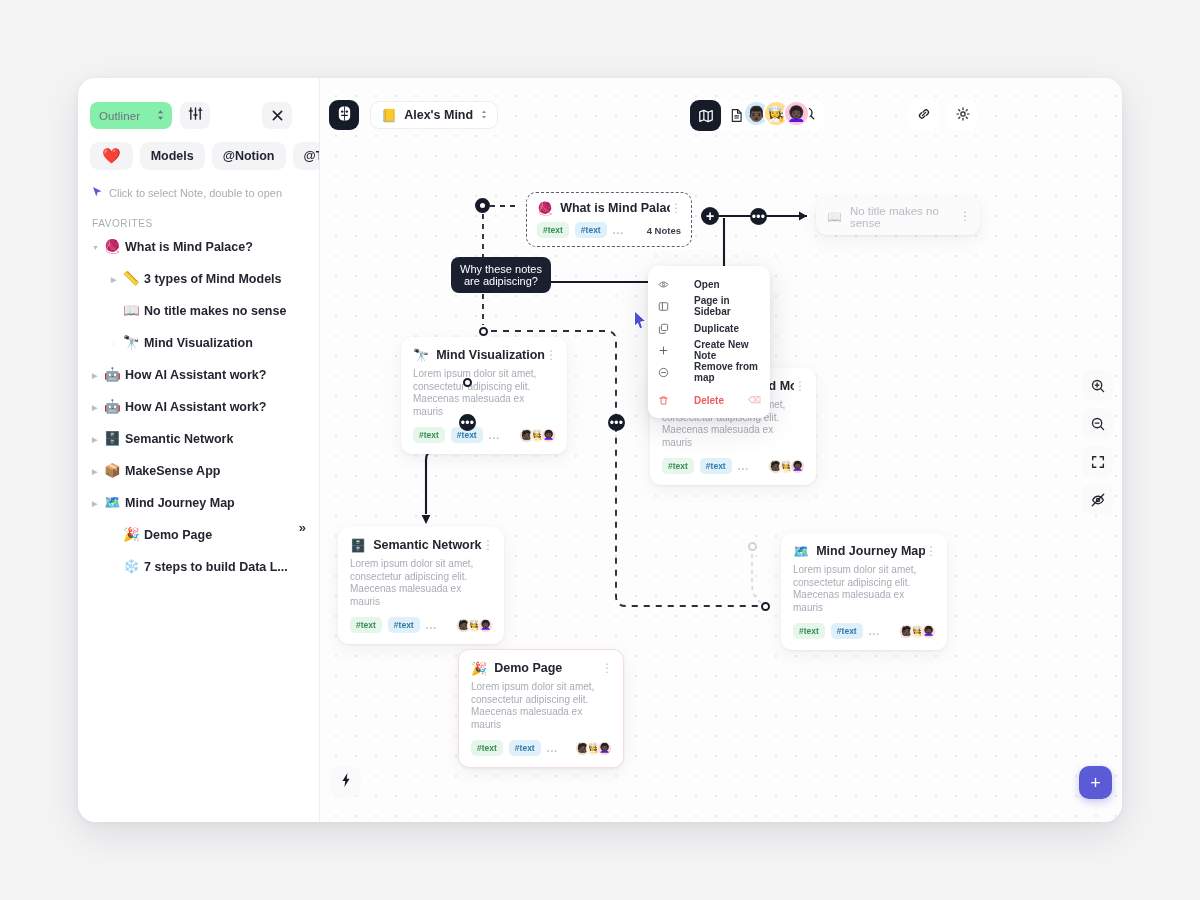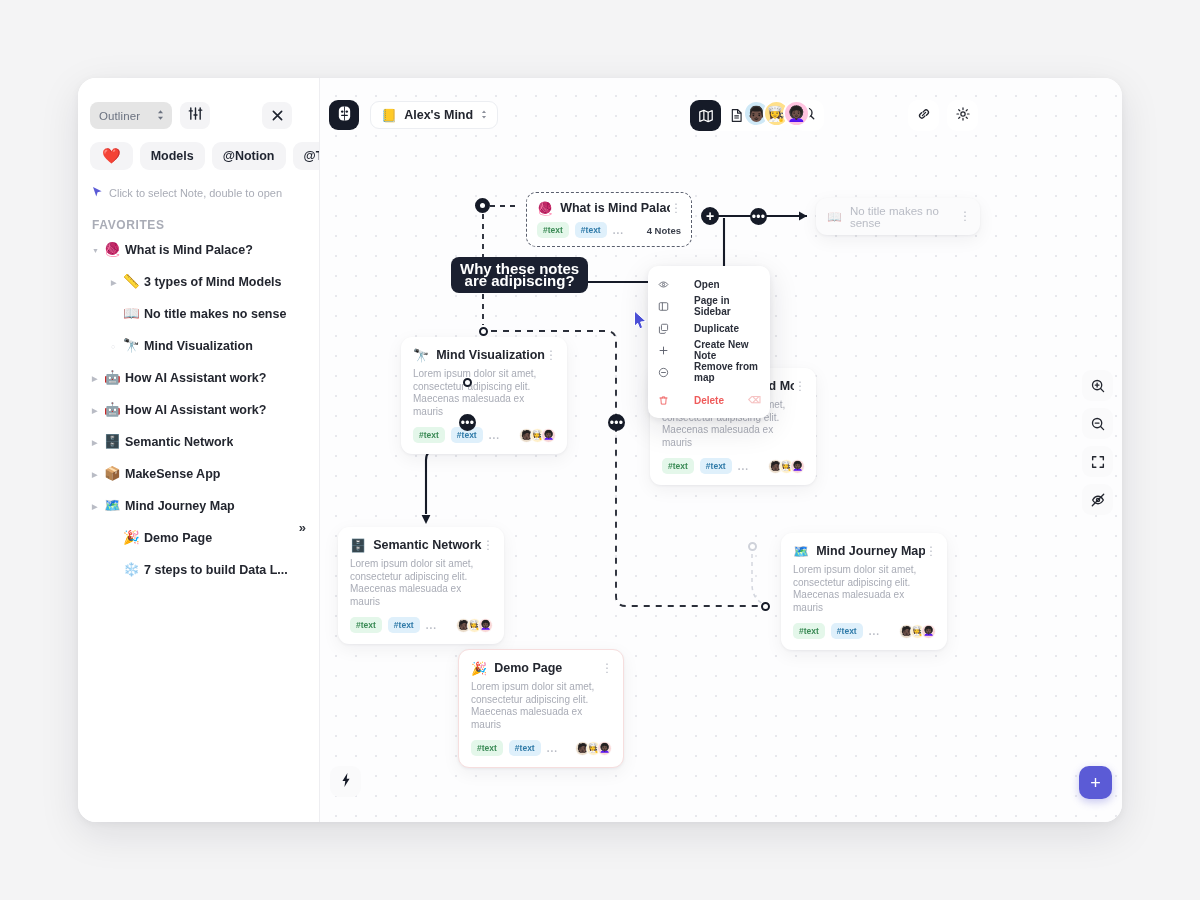--- a/index.html
+++ b/index.html
@@ -36,21 +36,21 @@
     width: 1px; background: #eeeef1;
   }
 
   .sb-toolbar {
     display: flex; align-items: center; gap: 8px;
     padding: 24px 14px 0 12px;
   }
   .outliner-select {
     display: flex; align-items: center; justify-content: space-between;
     width: 82px; height: 27px;
-    background: #e5e5e5; border-radius: 8px;
+    background: #86efac; border-radius: 8px;
     padding: 0 7px 0 9px;
     cursor: pointer;
   }
   .outliner-select .lbl { font-size: 11.5px; color: #6b7280; letter-spacing:.1px; }
   .sb-icon-btn {
     width: 30px; height: 27px; border-radius: 8px;
     background: #f4f4f6;
     display: flex; align-items: center; justify-content: center;
     cursor: pointer;
   }
@@ -76,21 +76,21 @@
   }
   .chip.heart { padding: 0 12px; font-size: 15px; }
 
   .hint-row {
     display: flex; align-items: center; gap: 6px;
     padding: 14px 0 0 14px;
   }
   .hint-row .txt { font-size: 11px; color: #a9acb6; }
 
   .sb-section-label {
-    font-size: 12px; font-weight: bold; letter-spacing: .6px;
+    font-size: 10px; font-weight: normal; letter-spacing: .6px;
     color: #a9acb6; text-transform: uppercase;
     padding: 16px 0 2px 14px;
   }
   .sb-section-label.chaos { color: #ef6a6a; }
 
   .tree-item {
     display: flex; align-items: center;
     height: 32px; cursor: pointer;
     padding-left: 14px;
     font-size: 12.5px; color: #23262f; font-weight: bold;
@@ -276,22 +276,22 @@
   #node-semantic { left: 18px;  top: 449px; width: 166px; }
   #node-journey  { left: 461px; top: 455px; width: 166px; }
   #node-demo     { left: 138px; top: 571px; width: 166px; border: 1.3px solid #f6dede; }
 
   
   #tooltip-why {
     position: absolute; left: 131px; top: 179px;
     background: #1b2030; color: #ffffff;
     border-radius: 8px;
     padding: 6px 9px;
-    font-size: 15px; line-height: 12px; text-align: center;
-    font-weight: bold;
+    font-size: 11px; line-height: 12px; text-align: center;
+    font-weight: normal;
   }
 
   
   #context-menu {
     position: absolute; left: 328px; top: 188px;
     width: 122px;
     background: #ffffff;
     border-radius: 10px;
     box-shadow: 0 2px 6px rgba(22,27,40,.07), 0 10px 30px rgba(22,27,40,.12);
     padding: 7px 0 7px 0;

